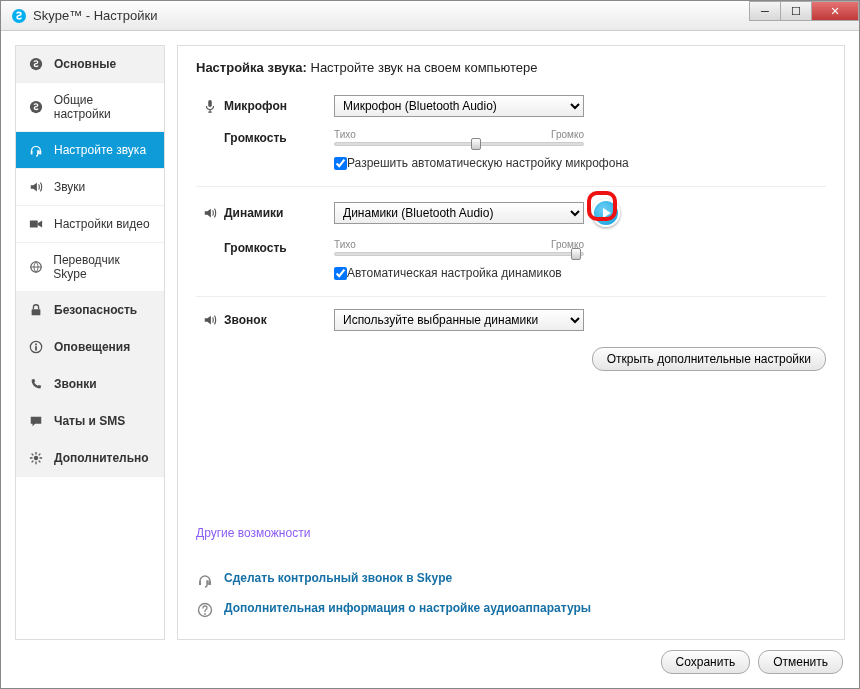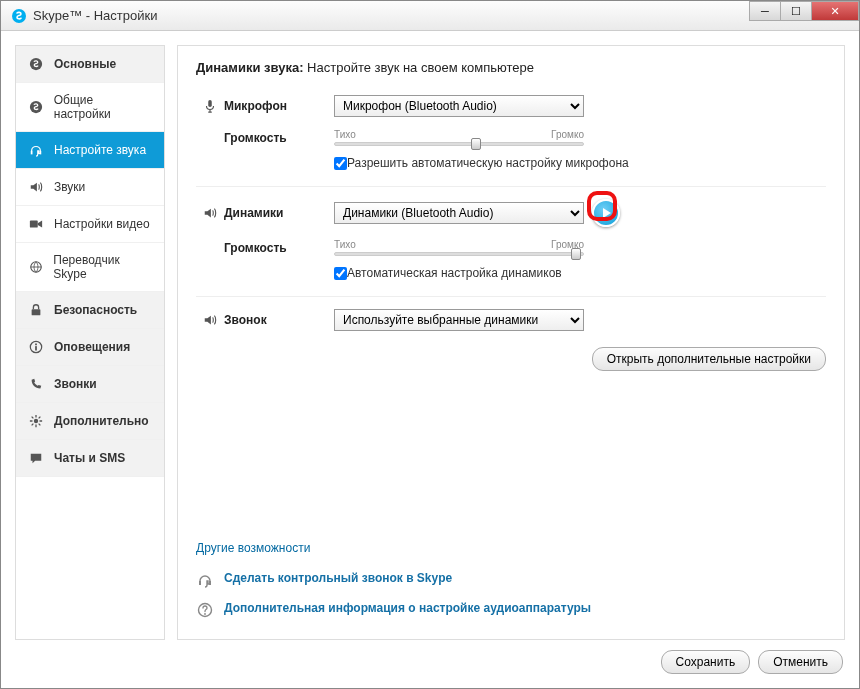--- a/index.html
+++ b/index.html
@@ -34,21 +34,21 @@
 .slider-thumb { width: 10px; height: 12px; background: linear-gradient(#fff,#ccc); border: 1px solid #888; border-radius: 2px; position: absolute; top: -5px; }
 .checkbox-row { display: flex; align-items: center; margin-left: 138px; padding: 4px 0 10px; color: #333; }
 .checkbox-row input { width: 13px; height: 13px; }
 .divider { border-top: 1px solid #eee; margin: 6px 0; }
 .play-btn { width: 28px; height: 28px; border-radius: 50%; background: radial-gradient(circle at 40% 35%, #6ecff6, #0b9ed9); border: 2px solid #fff; box-shadow: 0 1px 3px rgba(0,0,0,0.4); display: flex; align-items: center; justify-content: center; position: relative; }
 .play-btn::after { content: ""; border-left: 8px solid #fff; border-top: 5px solid transparent; border-bottom: 5px solid transparent; margin-left: 2px; }
 .highlight-ring { position: absolute; border: 4px solid #e11; border-radius: 10px; padding: 2px; pointer-events: none; }
 .btn { height: 24px; padding: 0 14px; background: linear-gradient(#fdfdfd,#e6e6e6); border: 1px solid #aaa; border-radius: 11px; font-size: 12px; cursor: pointer; }
 .btn-row-right { display: flex; justify-content: flex-end; margin-top: 10px; }
 .other-section { margin-top: auto; padding-top: 20px; }
-.other-section .other-title { color: #0369a1; margin-bottom: 10px; }
+.other-section .other-title { color: #8b5cf6; margin-bottom: 25px; }
 .link-row { display: flex; align-items: flex-start; gap: 10px; padding: 6px 0; font-weight: bold; }
 .link-row a { color: #1570a6; text-decoration: none; font-size: 12px; }
 .link-row .ico { width: 18px; height: 18px; display: flex; align-items: center; justify-content: center; color: #888; }
 .footer-btns { display: flex; justify-content: flex-end; gap: 8px; padding: 10px 2px 0; }
 .speakers-block { position: relative; }
 svg { display: block; }
 </style>
 </head>
 <body>
 
@@ -150,39 +150,39 @@
           <span class="ico">
               <svg width="14" height="14" viewBox="0 0 16 16">
                 <path d="M3 3c0 6 4 10 10 10l1-3-3-1-1 1c-2-1-3-2-4-4l1-1-1-3z" fill="#555"></path>
               </svg>
             </span>
           <span class="lbl">Звонки</span>
         </div>
         <div class="side-item section">
           <span class="ico">
               <svg width="14" height="14" viewBox="0 0 16 16">
+                <path d="M2 3h12v8H7l-3 3v-3H2z" fill="#555"></path>
+              </svg>
+            </span>
+          <span class="lbl">Чаты и SMS</span>
+        </div>
+        <div class="side-item section">
+          <span class="ico">
+              <svg width="14" height="14" viewBox="0 0 16 16">
                 <circle cx="8" cy="8" r="2.5" fill="#555"></circle>
                 <path d="M8 1v3M8 12v3M1 8h3M12 8h3M3 3l2 2M11 11l2 2M13 3l-2 2M5 11l-2 2" stroke="#555" stroke-width="1.5"></path>
               </svg>
             </span>
           <span class="lbl">Дополнительно</span>
         </div>
-        <div class="side-item section">
-          <span class="ico">
-              <svg width="14" height="14" viewBox="0 0 16 16">
-                <path d="M2 3h12v8H7l-3 3v-3H2z" fill="#555"></path>
-              </svg>
-            </span>
-          <span class="lbl">Чаты и SMS</span>
-        </div>
       </div>
 
       <div class="main">
         <div class="main-title">
-          <span class="bold">Динамики звука:</span>
+          <span class="bold">Настройка звука:</span>
           <span>Настройте звук на своем компьютере</span>
         </div>
 
         <div class="row">
           <span class="ricon">
               <svg width="14" height="14" viewBox="0 0 16 16">
                 <rect x="6" y="1" width="4" height="8" rx="2" fill="#555"></rect>
                 <path d="M4 8a4 4 0 0 0 8 0M8 12v3M6 15h4" stroke="#555" stroke-width="1.3" fill="none"></path>
               </svg>
             </span>

